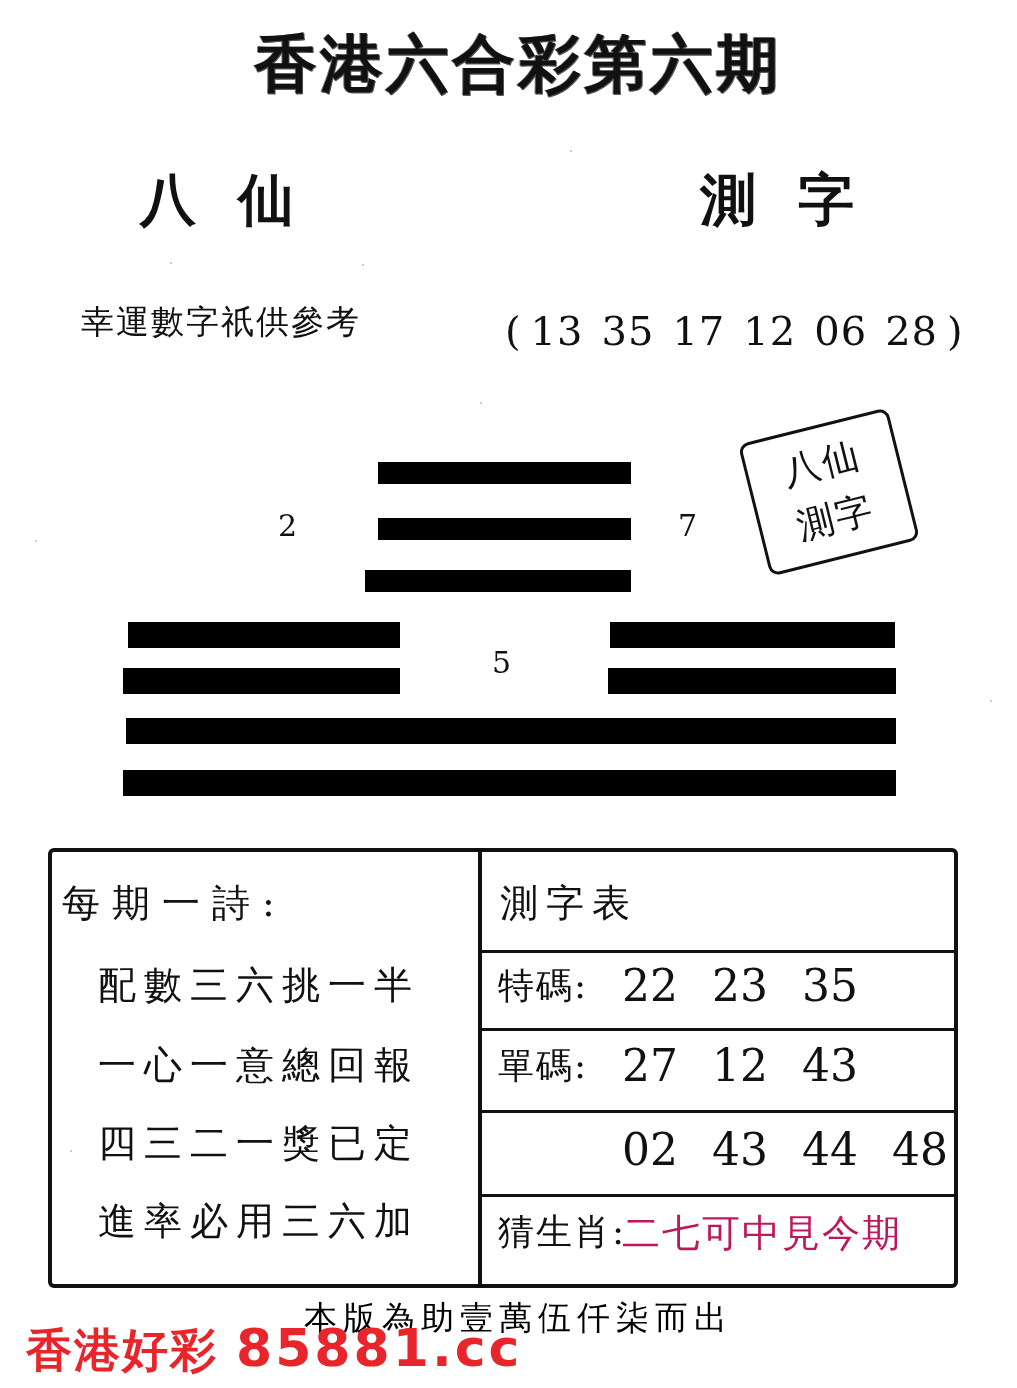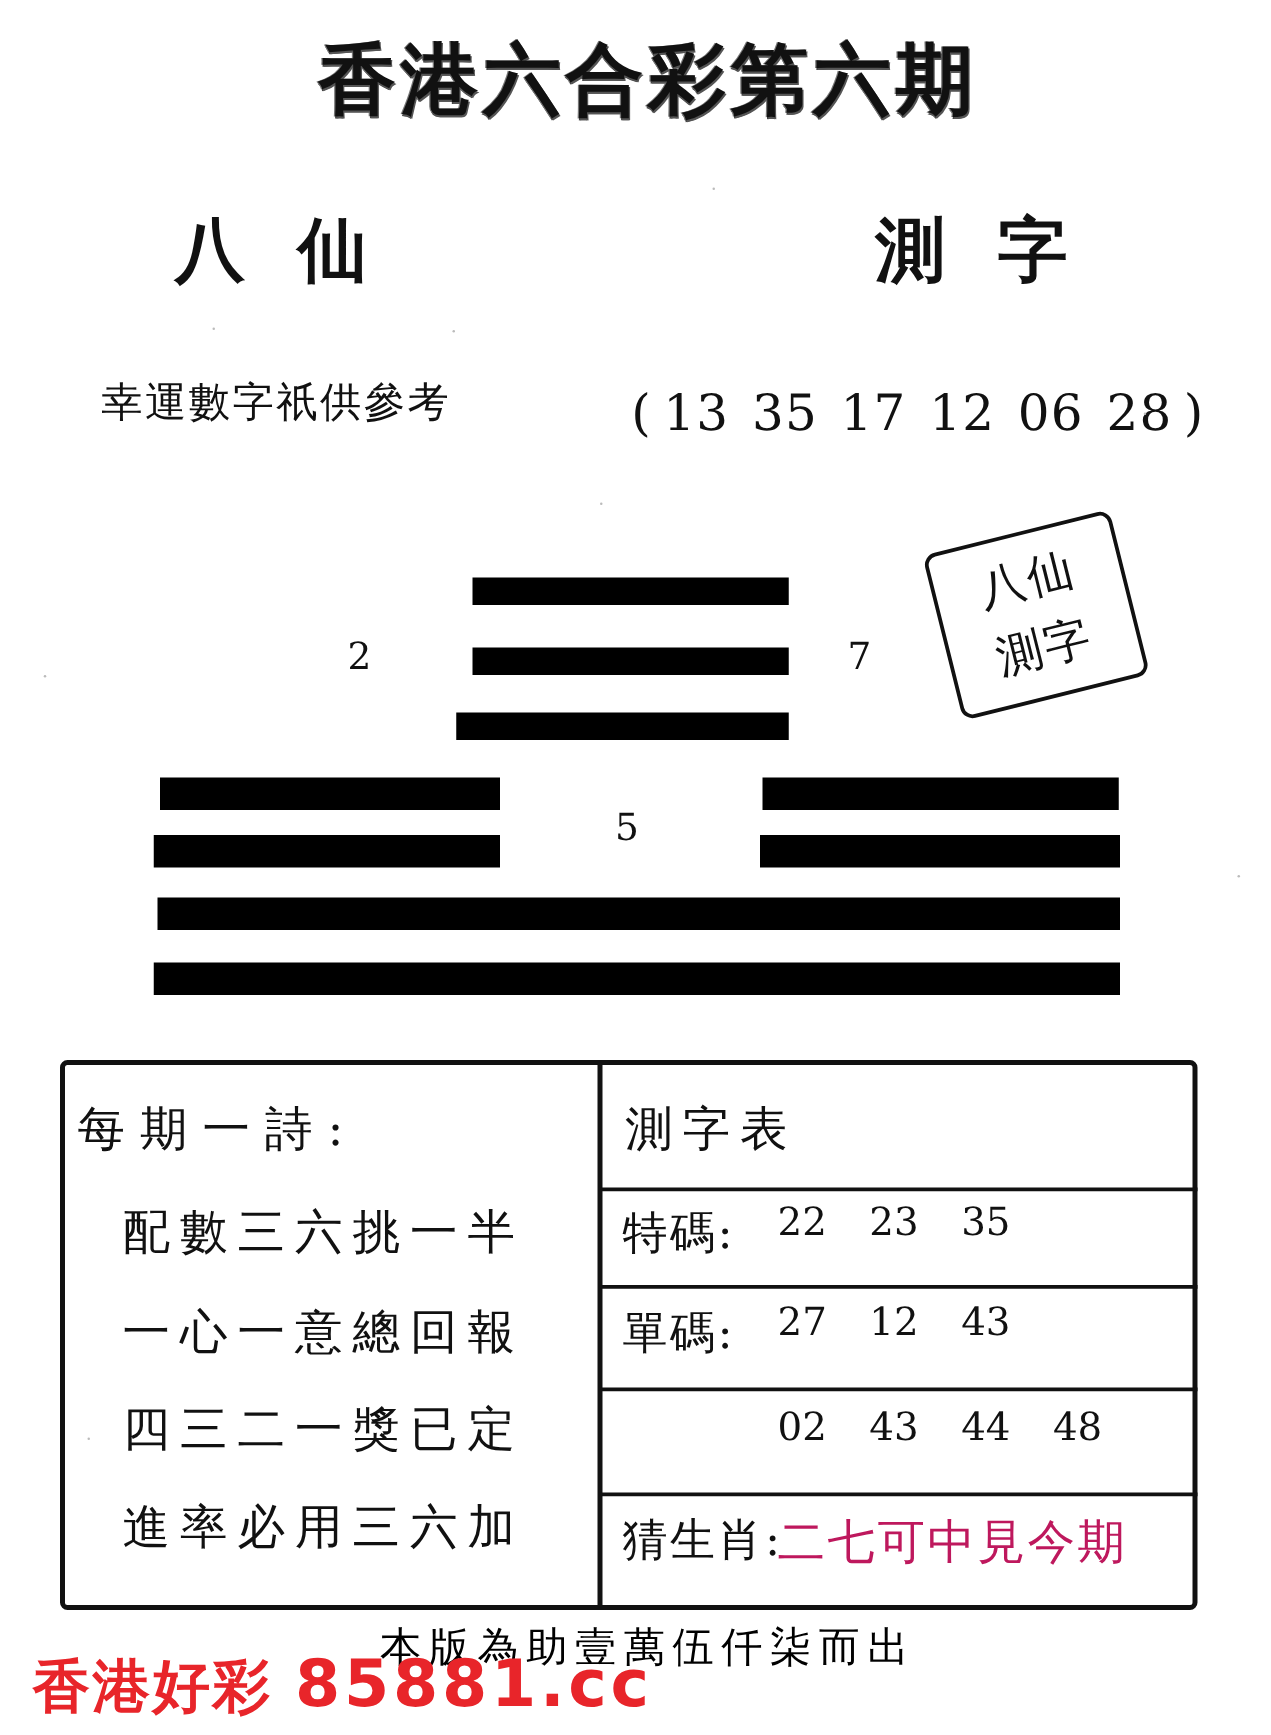--- a/index.html
+++ b/index.html
@@ -193,21 +193,21 @@
     font-family: "DejaVu Serif", serif;
     letter-spacing: 2px;
     color: #111;
   }
   .rl0 { top: 962px; }
   .rl1 { top: 1042px; text-align: center; }
   .rl3 { top: 1208px; }
 
   .row-nums {
     position: absolute;
-    font-size: 31px;
+    font-size: 44px;
     font-family: "DejaVu Serif", serif;
     color: #111;
   }
   .rn0 { left: 612px; top: 960px; }
   .rn1 { left: 612px; top: 1040px; }
   .rn2 { left: 612px; top: 1124px; }
   .row-nums span.n { margin-right: 34px; }
 
   .zodiac-val {
     position: absolute;

